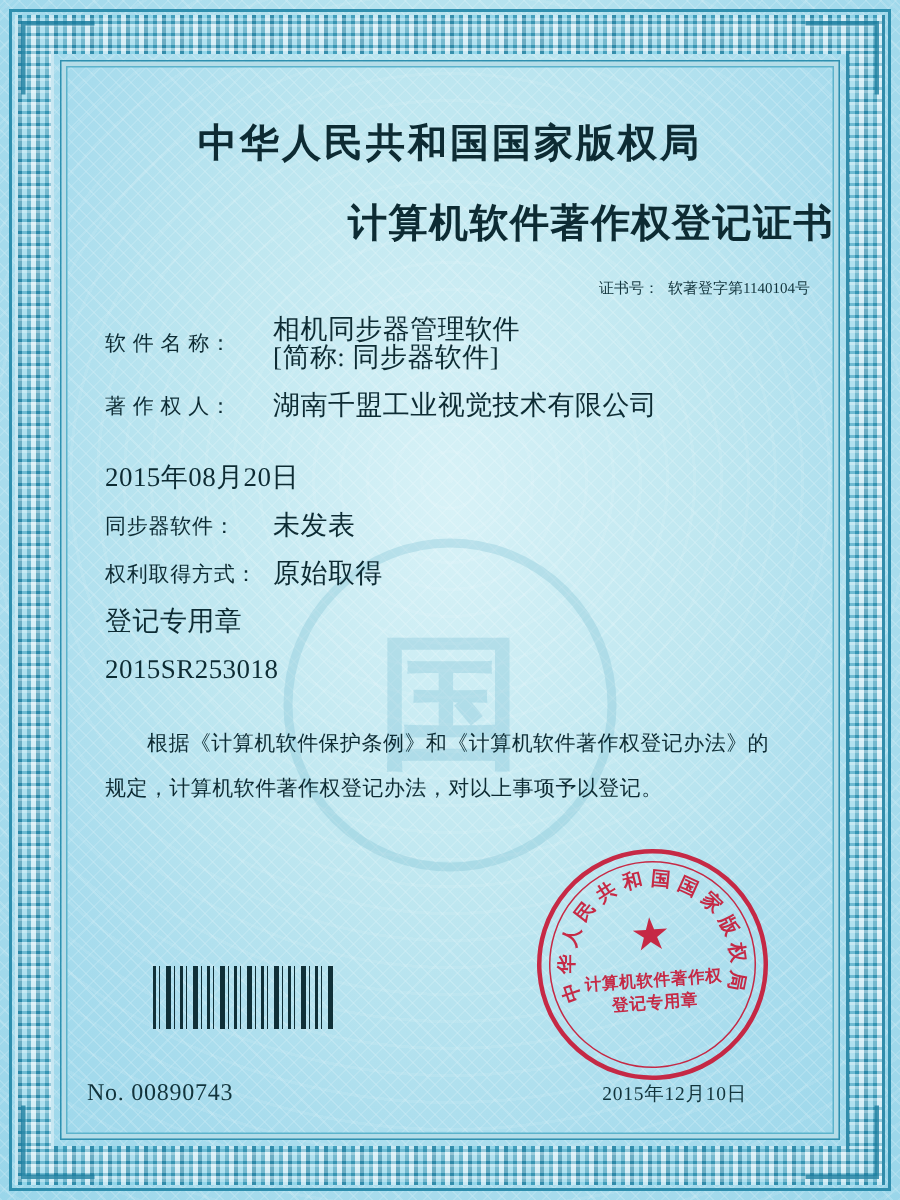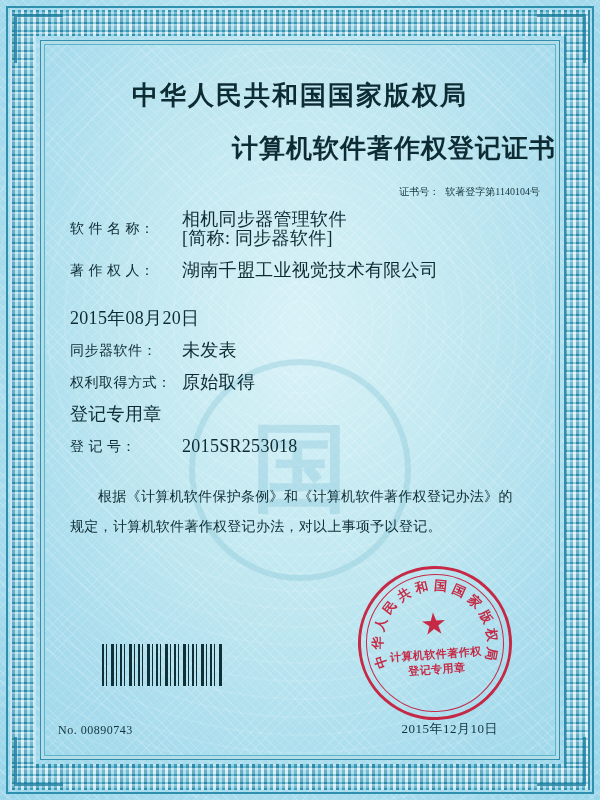--- a/index.html
+++ b/index.html
@@ -272,21 +272,21 @@
     right: 0;
     bottom: 18px;
     display: flex;
     justify-content: space-between;
     align-items: flex-end;
     padding: 0 14px;
     font-family: "Liberation Serif", serif;
     color: #11333b;
   }
   .footer .no {
-    font-size: 12px;
+    font-size: 16px;
     letter-spacing: 0.5px;
   }
   .footer .date {
     font-size: 13px;
     letter-spacing: 0.5px;
     padding-right: 44px;
   }
 </style>
 </head>
 <body>
@@ -354,21 +354,20 @@
         </div>
       </div>
 
       <div class="row">
         <div class="value">
           <span class="line">登记专用章</span>
         </div>
       </div>
 
       <div class="row">
-        <div class="label">登 记 号：</div>
         <div class="value">
           <span class="line">2015SR253018</span>
         </div>
       </div>
 
     </div>
 
     <div class="statement">
       <span class="indent">根据《计算机软件保护条例》和《计算机软件著作权登记办法》的</span>
       <span>规定，计算机软件著作权登记办法，对以上事项予以登记。</span>

